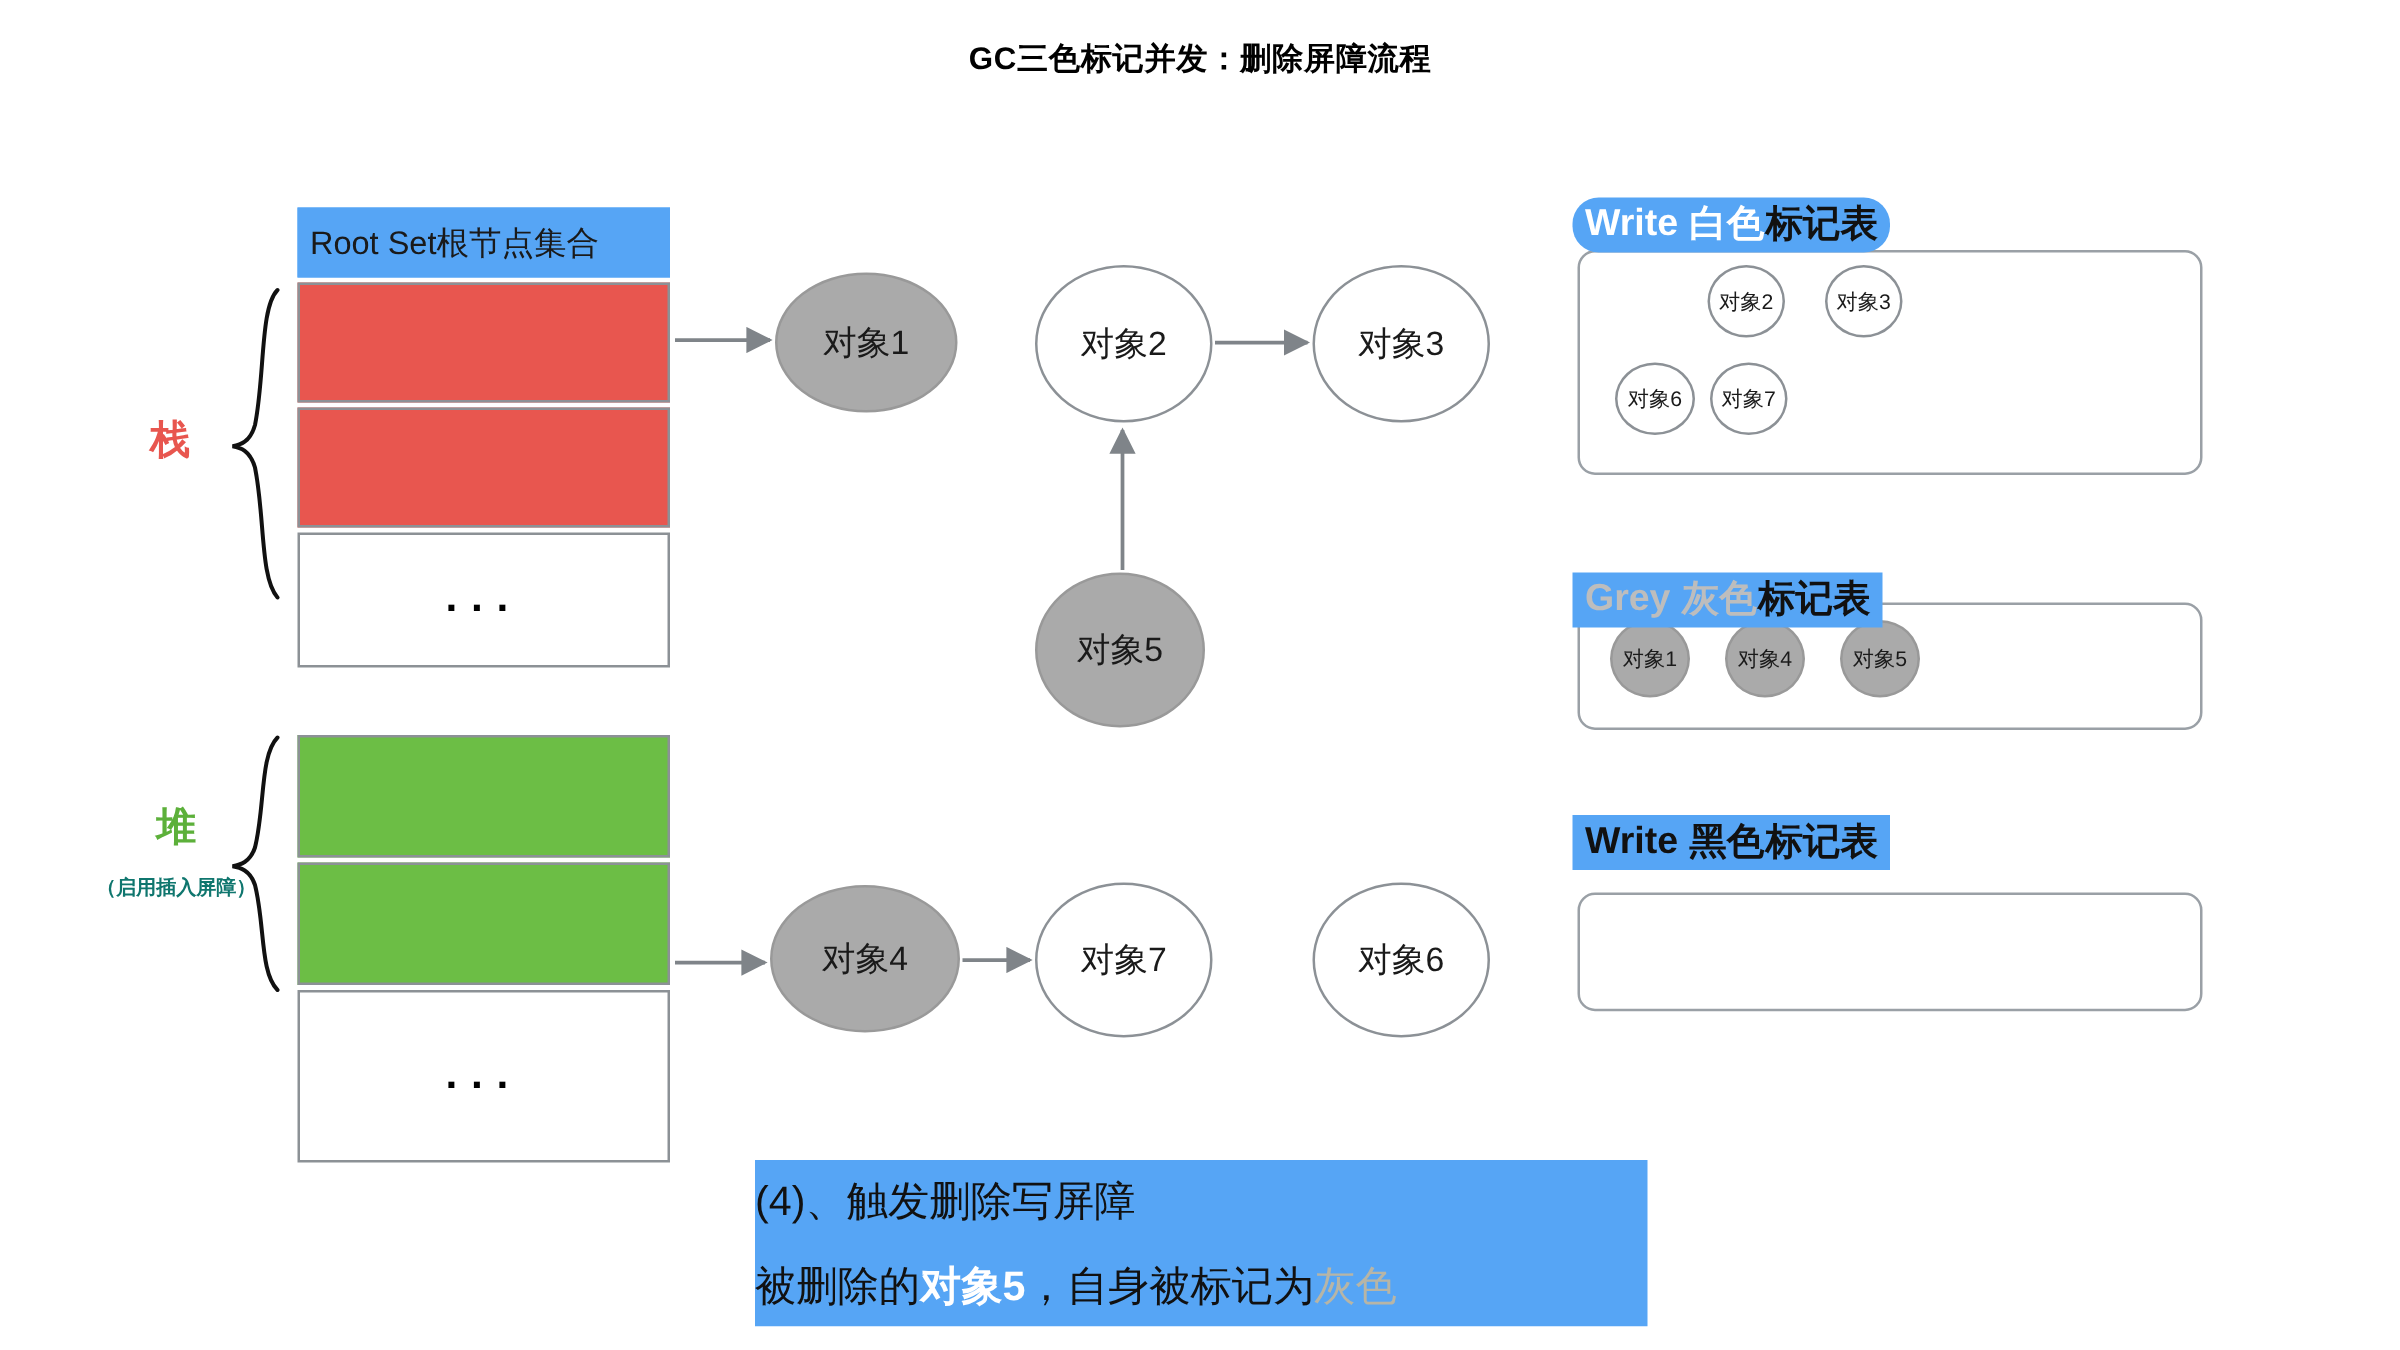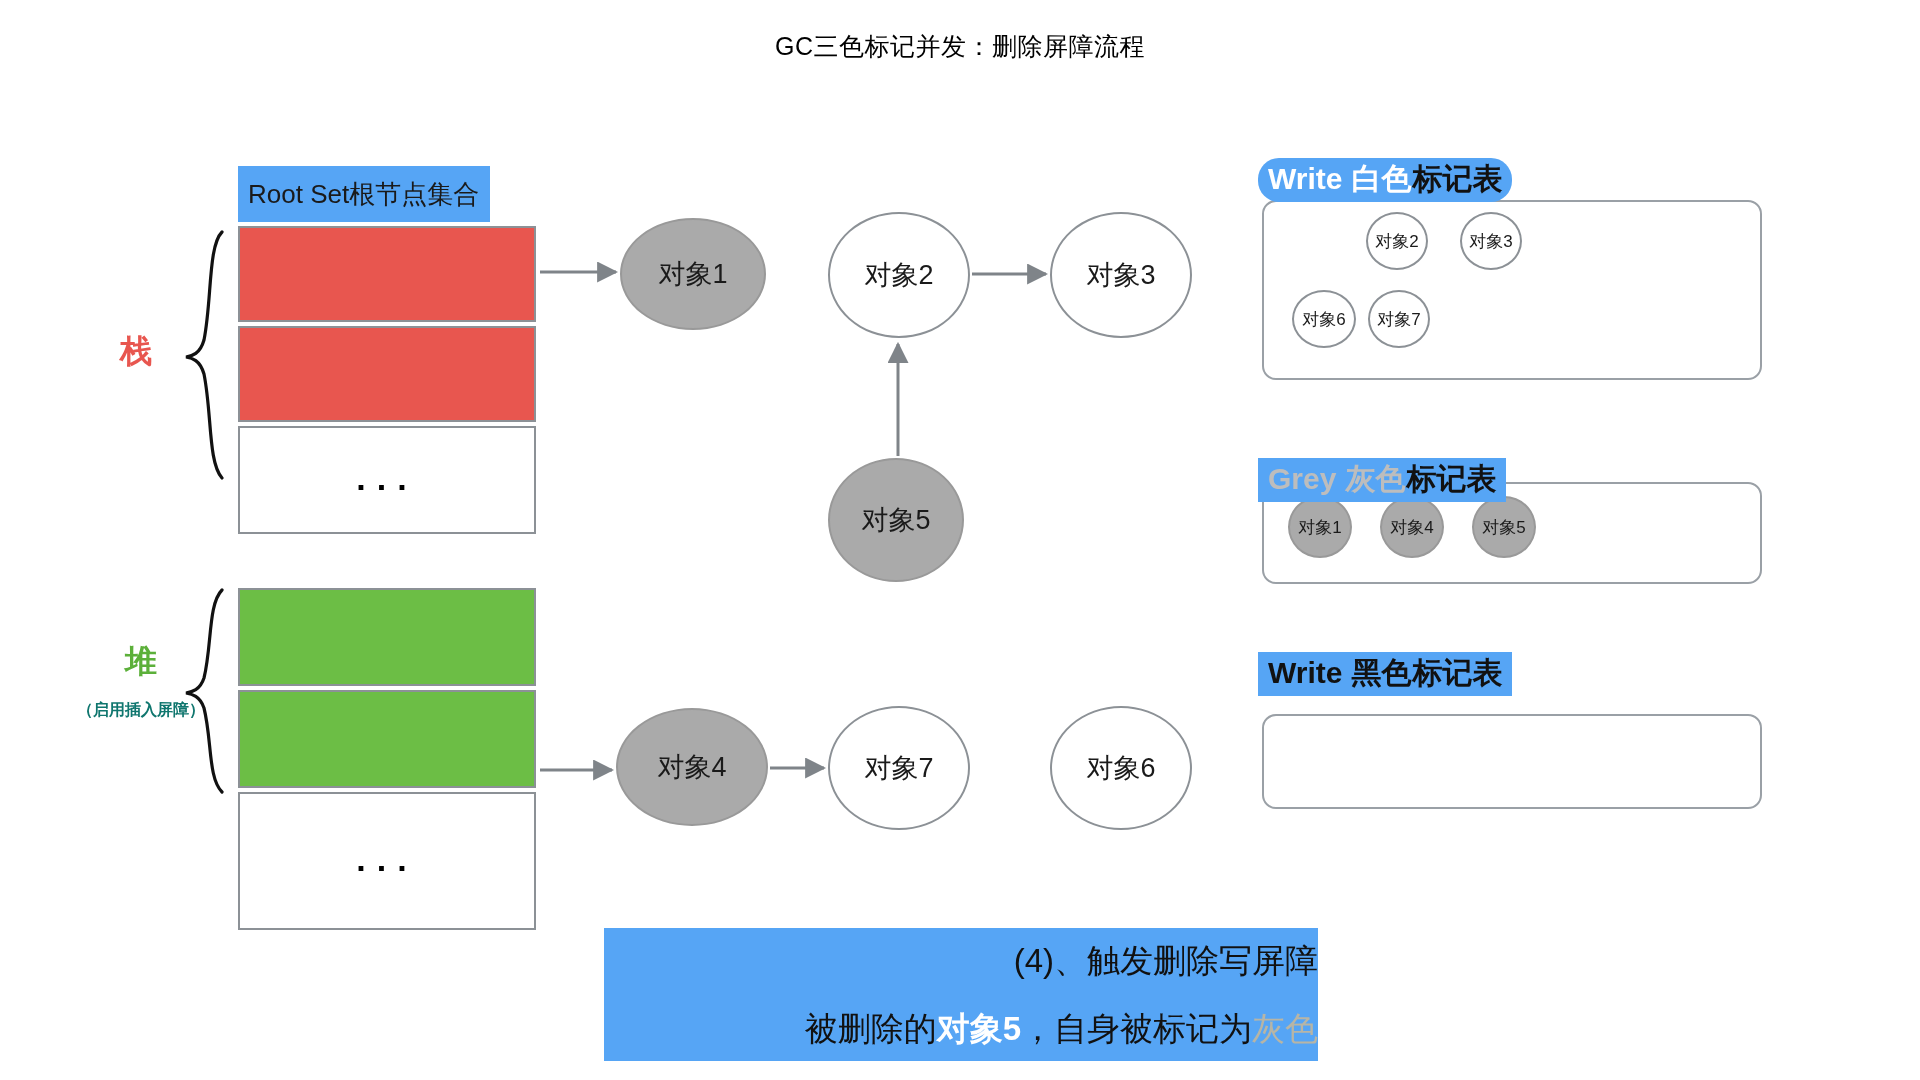--- a/index.html
+++ b/index.html
@@ -9,36 +9,36 @@
     font-family:"Liberation Sans","DejaVu Sans",sans-serif;
     overflow:hidden;
     position:relative;
   }
   .canvas{position:absolute;left:0;top:0;width:1920px;height:1080px;}
 
   
   .title{
     position:absolute;left:0;top:30px;width:1920px;
     text-align:center;
-    font-size:25px;font-weight:normal;color:#000000;
+    font-size:25px;font-weight:bold;color:#000000;
     letter-spacing:.5px;
   }
   .mem-box{
     box-sizing:border-box;
     border:2px solid #8c9196;
     display:flex;align-items:center;justify-content:center;
     font-size:24px;
     position:absolute;
   }
   .prog-box{
     left:248px;top:88px;width:288px;height:72px;
     background:#f2c713;color:#ffffff;font-size:26px;font-weight:bold;
   }
   .rootset-box{
-    left:238px;top:166px;width:252px;height:56px;
+    left:238px;top:166px;width:298px;height:56px;
     background:#56a5f5;color:#1a1a1a;font-size:26px;font-weight:normal;
     border-color:#56a5f5;justify-content:flex-start;padding-left:8px;
   }
   .cell{
     left:238px;width:298px;height:96px;
     background:#e8564f;
   }
   .cell.stack1{top:226px;}
   .cell.stack2{top:326px;}
   .cell.dots1{top:426px;height:108px;background:#ffffff;}
@@ -109,21 +109,21 @@
     border:2px solid #8c9196;background:#ffffff;
     display:flex;align-items:center;justify-content:center;
     font-size:17px;color:#1a1a1a;
   }
   .chip.grey{background:#aaaaaa;border-color:#999999;}
 
   
   .caption{
     position:absolute;left:604px;top:928px;width:714px;height:133px;
     background:#56a5f5;
-    display:flex;flex-direction:column;align-items:flex-end;justify-content:center;
+    display:flex;flex-direction:column;align-items:flex-start;justify-content:center;
     font-size:33px;color:#111111;line-height:1.25;
   }
   .caption .l1{text-align:center;}
   .caption .l2{text-align:center;white-space:nowrap;margin-top:27px;}
   .caption .b-obj{color:#ffffff;font-weight:bold;}
   .caption .b-grey{color:#b7b5a6;}
 
   svg.ov{position:absolute;left:0;top:0;width:1920px;height:1080px;pointer-events:none;}
 </style>
 </head>

